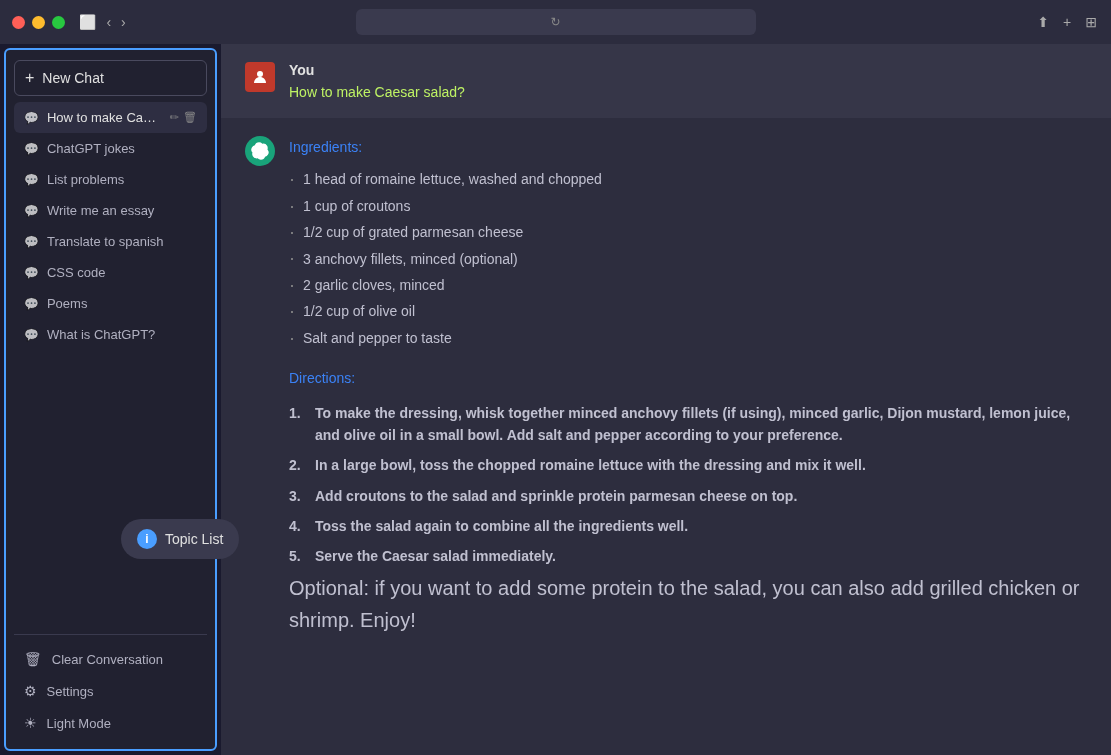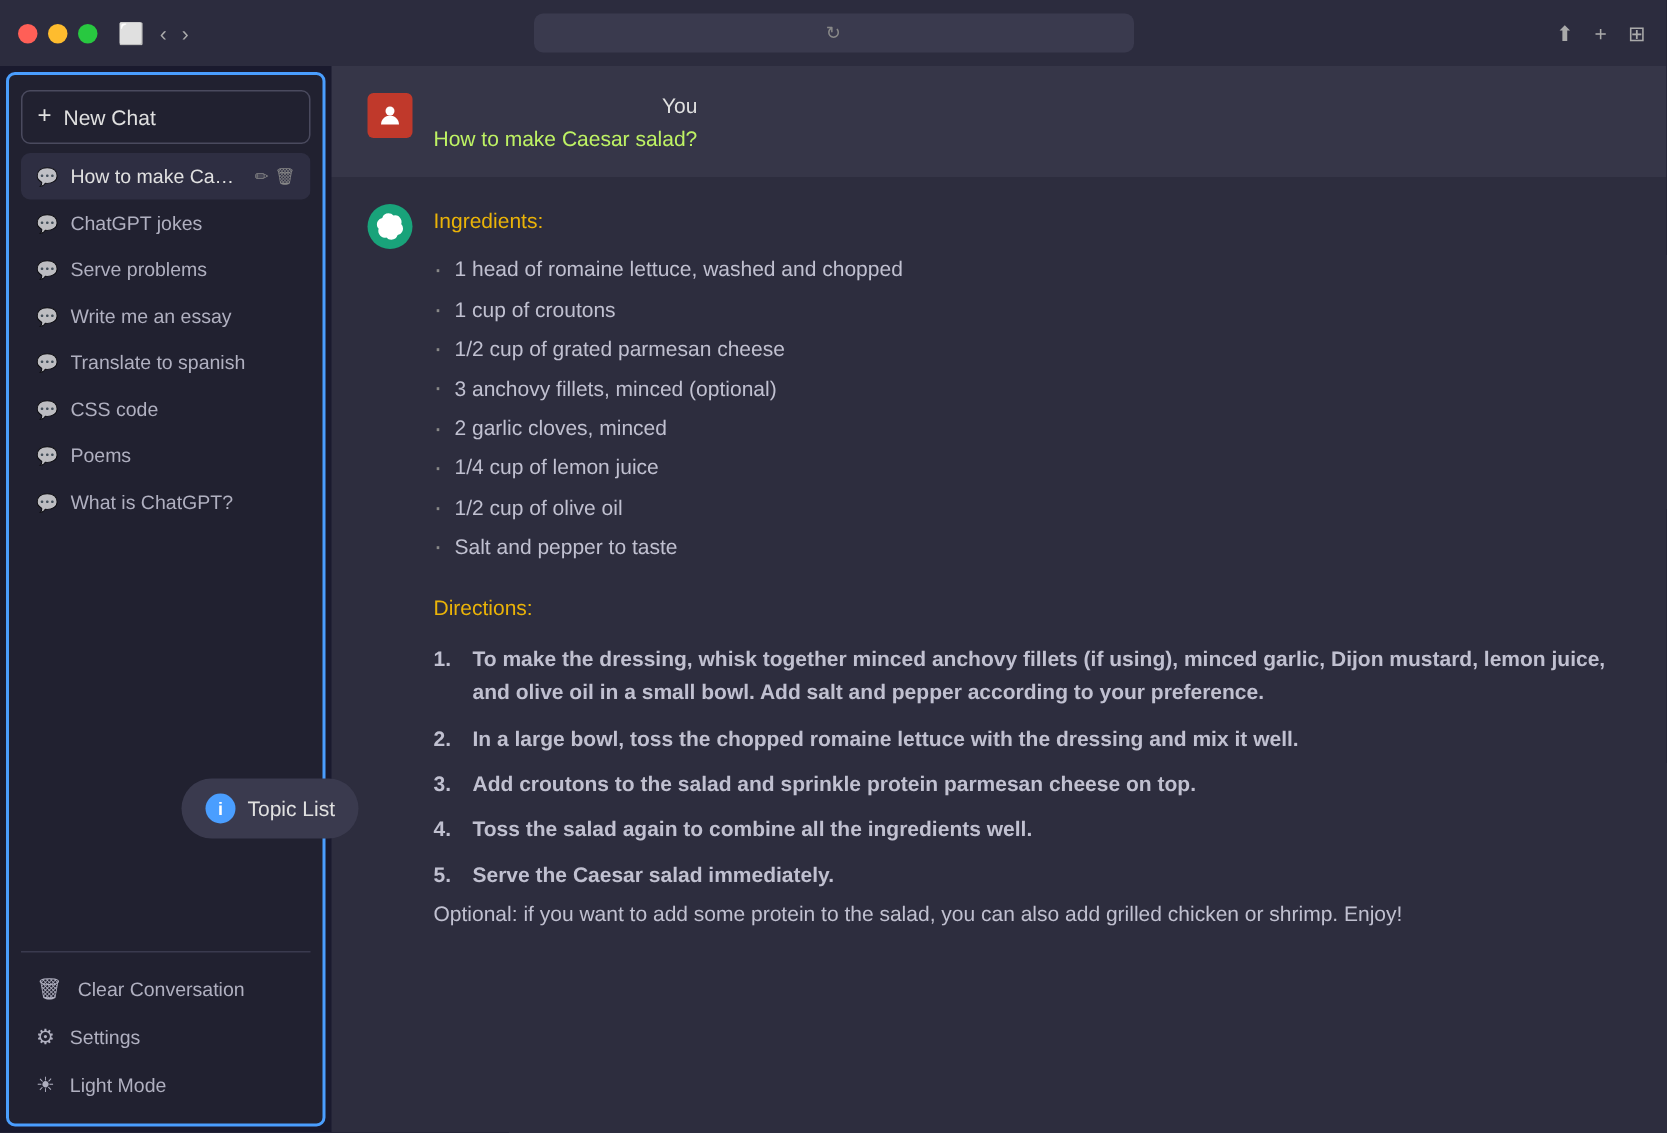--- a/index.html
+++ b/index.html
@@ -217,22 +217,21 @@
       flex-shrink: 0;
     }
     .user-content {
       display: flex;
       flex-direction: column;
       gap: 6px;
     }
     .user-label {
       color: #e0e0e0;
       font-size: 14px;
-      font-weight: 400;
-      text-align: right;
+      font-weight: 700;
     }
     .user-text {
       color: #bef264;
       font-size: 14px;
     }
 
     
     .bot-message {
       padding: 18px 24px;
       display: flex;
@@ -259,21 +258,21 @@
       font-size: 14px;
       line-height: 1.6;
     }
     .bot-label {
       color: #e0e0e0;
       font-size: 14px;
       font-weight: 500;
       margin-bottom: 8px;
     }
     .section-title {
-      color: #eab308;
+      color: #3b82f6;
       font-size: 14px;
       margin-bottom: 8px;
     }
     .ingredient-list {
       list-style: none;
       margin-bottom: 16px;
     }
     .ingredient-list li {
       padding: 2px 0;
       display: flex;
@@ -298,21 +297,21 @@
       display: flex;
       gap: 8px;
     }
     .directions-list li::before {
       content: counter(step) '.';
       color: #c0c0d0;
       min-width: 18px;
     }
     .optional-text {
       color: #c0c0d0;
-      font-size: 14px;
+      font-size: 20px;
       font-style: normal;
     }
 
     
     .chat-area::-webkit-scrollbar { width: 6px; }
     .chat-area::-webkit-scrollbar-track { background: #2d2d3e; }
     .chat-area::-webkit-scrollbar-thumb { background: #4a4a5e; border-radius: 3px; }
   </style>
 </head>
 <body>
@@ -358,21 +357,21 @@
         </div>
       </div>
 
       <div class="chat-item">
         <span class="chat-item-icon">💬</span>
         <span class="chat-item-label">ChatGPT jokes</span>
       </div>
 
       <div class="chat-item">
         <span class="chat-item-icon">💬</span>
-        <span class="chat-item-label">Serve problems</span>
+        <span class="chat-item-label">List problems</span>
       </div>
 
       <div class="chat-item">
         <span class="chat-item-icon">💬</span>
         <span class="chat-item-label">Write me an essay</span>
       </div>
 
       <div class="chat-item">
         <span class="chat-item-icon">💬</span>
         <span class="chat-item-label">Translate to spanish</span>
@@ -450,23 +449,20 @@
           <li>
               <span>1/2 cup of grated parmesan cheese</span>
             </li>
           <li>
               <span>3 anchovy fillets, minced (optional)</span>
             </li>
           <li>
               <span>2 garlic cloves, minced</span>
             </li>
           <li>
-              <span>1/4 cup of lemon juice</span>
-            </li>
-          <li>
               <span>1/2 cup of olive oil</span>
             </li>
           <li>
               <span>Salt and pepper to taste</span>
             </li>
         </ul>
         <div class="section-title">Directions:</div>
         <ol class="directions-list">
           <li>
               <span>To make the dressing, whisk together minced anchovy fillets (if using), minced garlic, Dijon mustard, lemon juice, and olive oil in a small bowl. Add salt and pepper according to your preference.</span>

